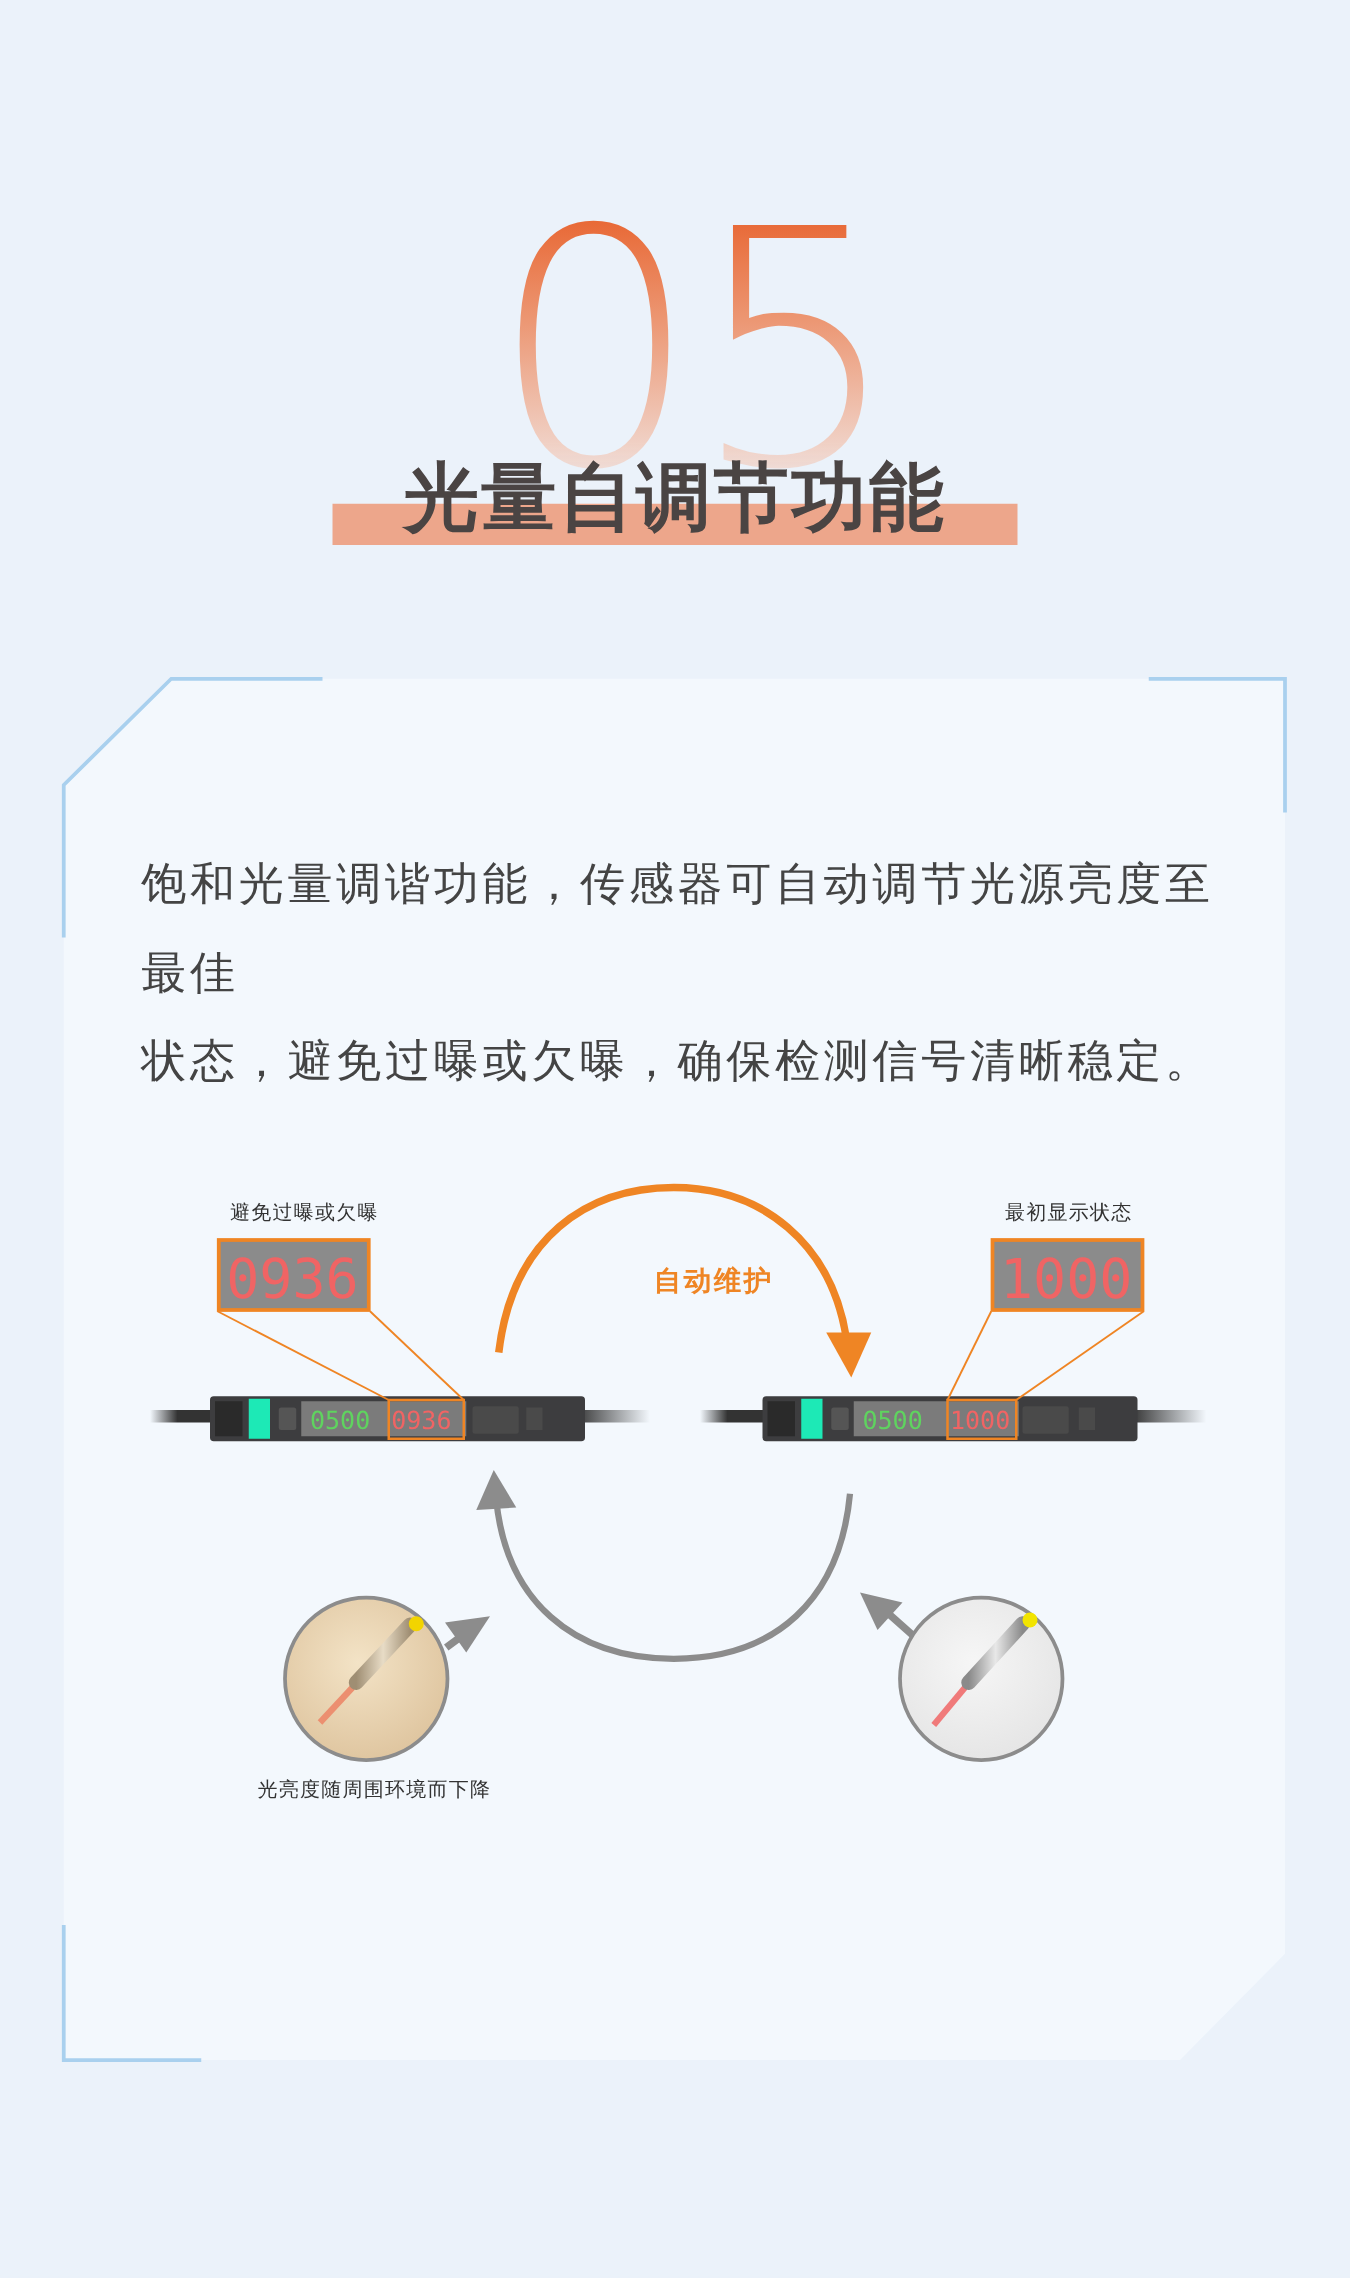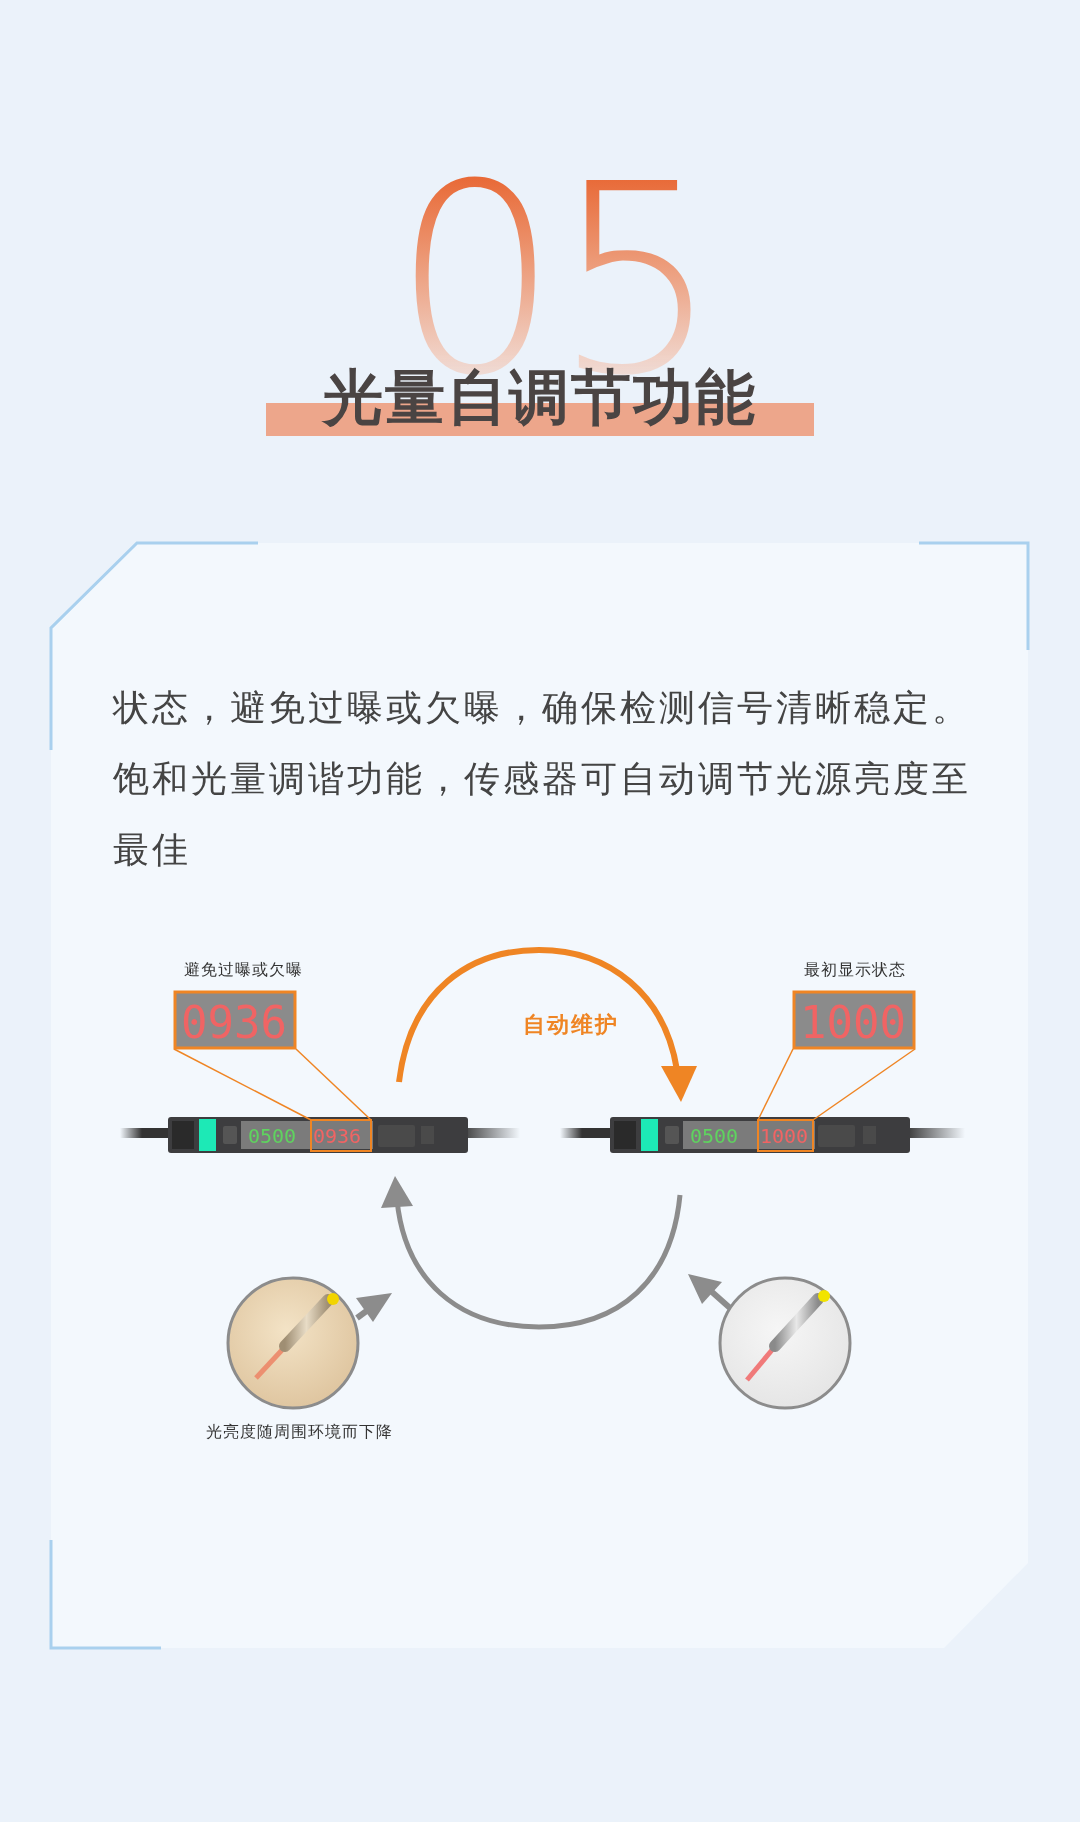--- a/index.html
+++ b/index.html
@@ -39,22 +39,22 @@
     <polyline points="919,543 1028,543 1028,650"></polyline>
     <polyline points="51,1540 51,1648 161,1648"></polyline>
   </g>
 </svg>
 
 <div class="abs big-num">05</div>
 <div class="abs title-bar"></div>
 <div class="abs title">光量自调节功能</div>
 
 <div class="abs desc">
+  <div>饱和光量调谐功能，传感器可自动调节光源亮度至最佳</div>
   <div>状态，避免过曝或欠曝，确保检测信号清晰稳定。</div>
-  <div>饱和光量调谐功能，传感器可自动调节光源亮度至最佳</div>
 </div>
 
 <div class="abs label-sm" style="left:184px;top:960px;">避免过曝或欠曝</div>
 <div class="abs label-sm" style="left:804px;top:960px;">最初显示状态</div>
 <div class="abs auto-label">自动维护</div>
 <div class="abs label-sm" style="left:206px;top:1422px;">光亮度随周围环境而下降</div>
 <div class="abs label-sm" style="left:755px;top:1357px;">良好环境</div>
 
 <svg class="abs" style="left:0;top:0;pointer-events:none;" width="1080" height="1822" viewBox="0 0 1080 1822">
   <defs>

